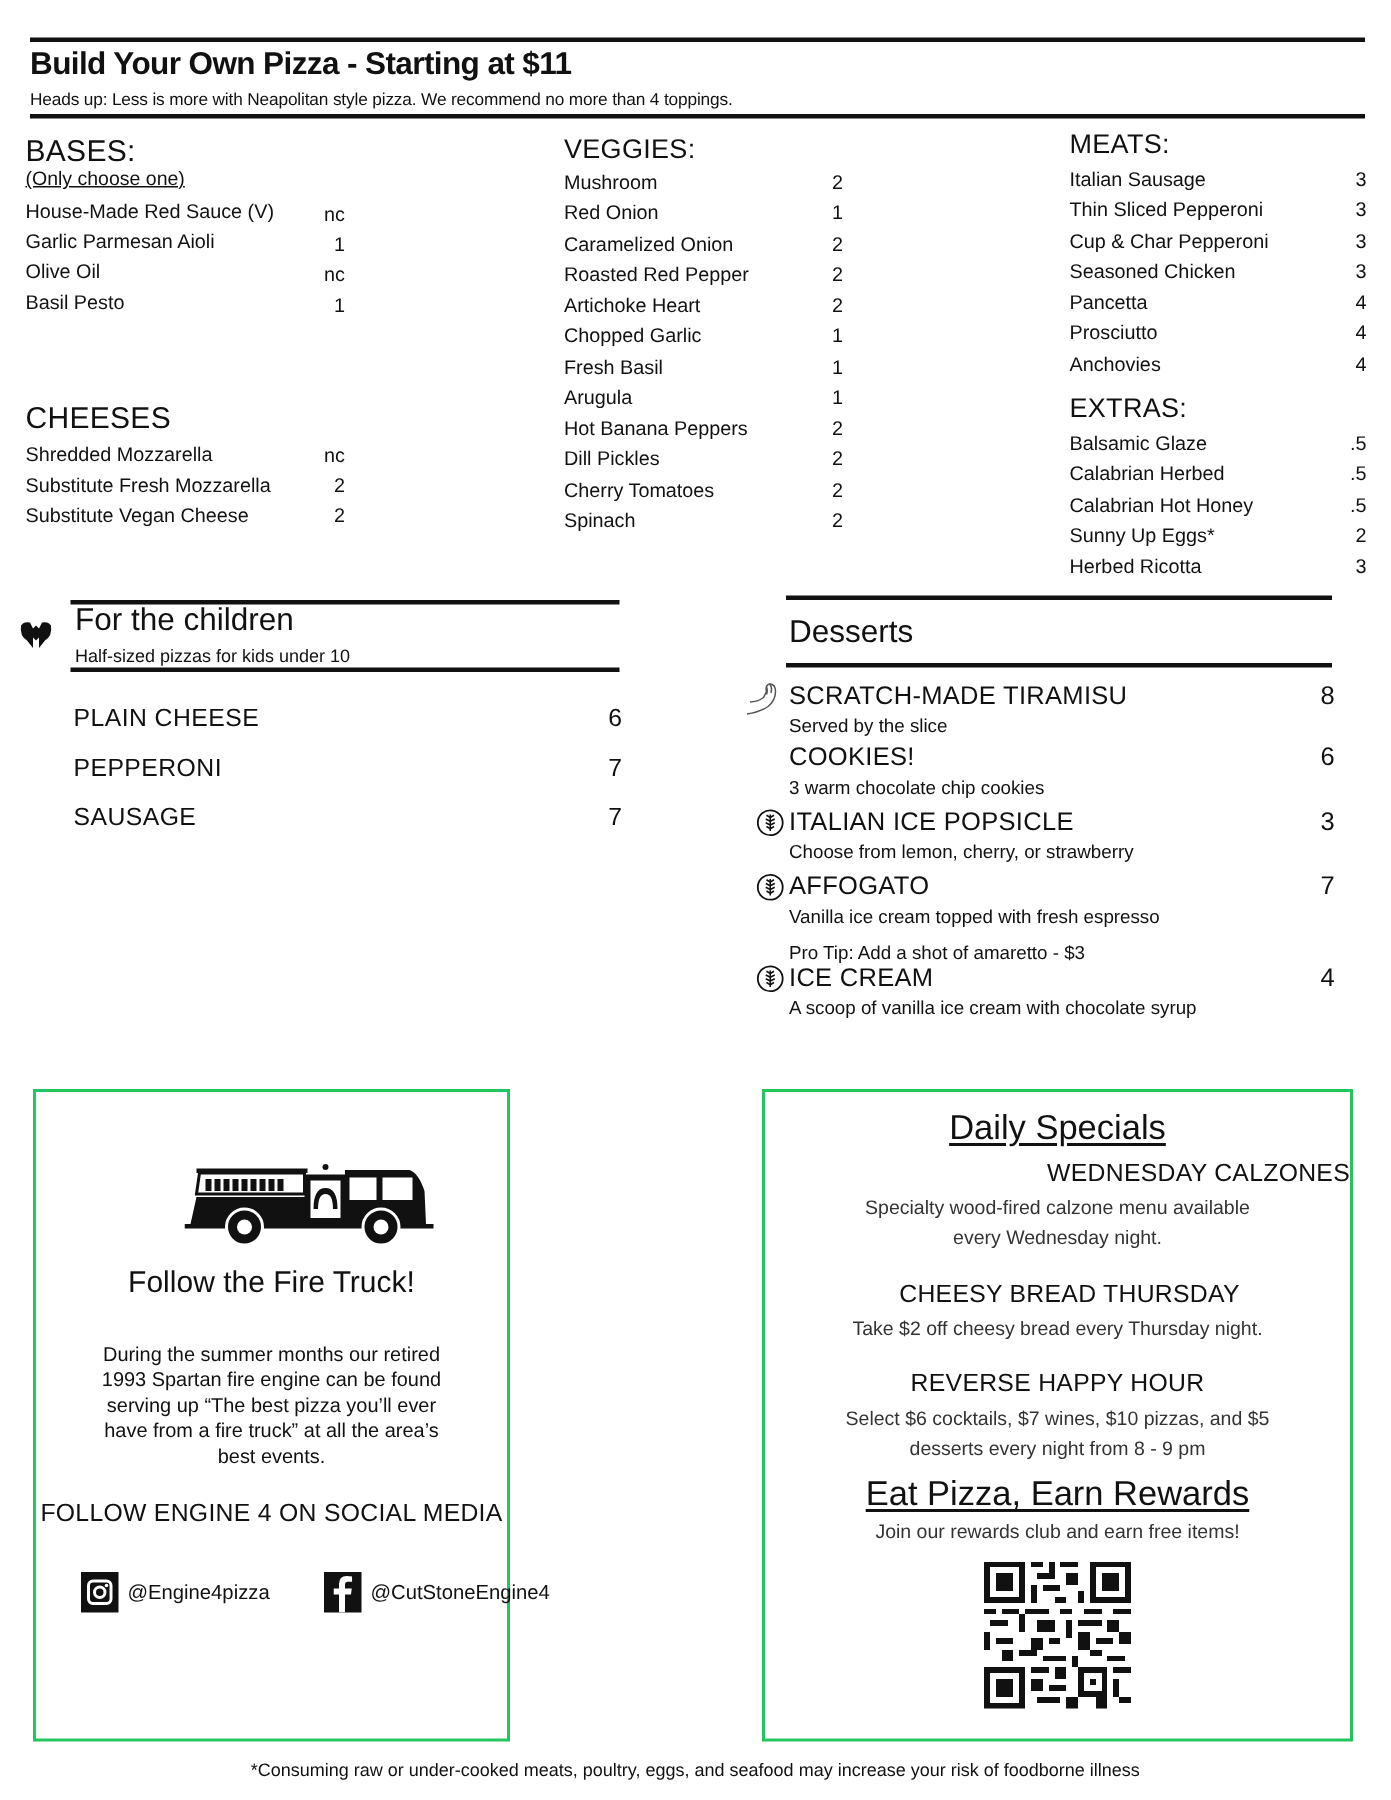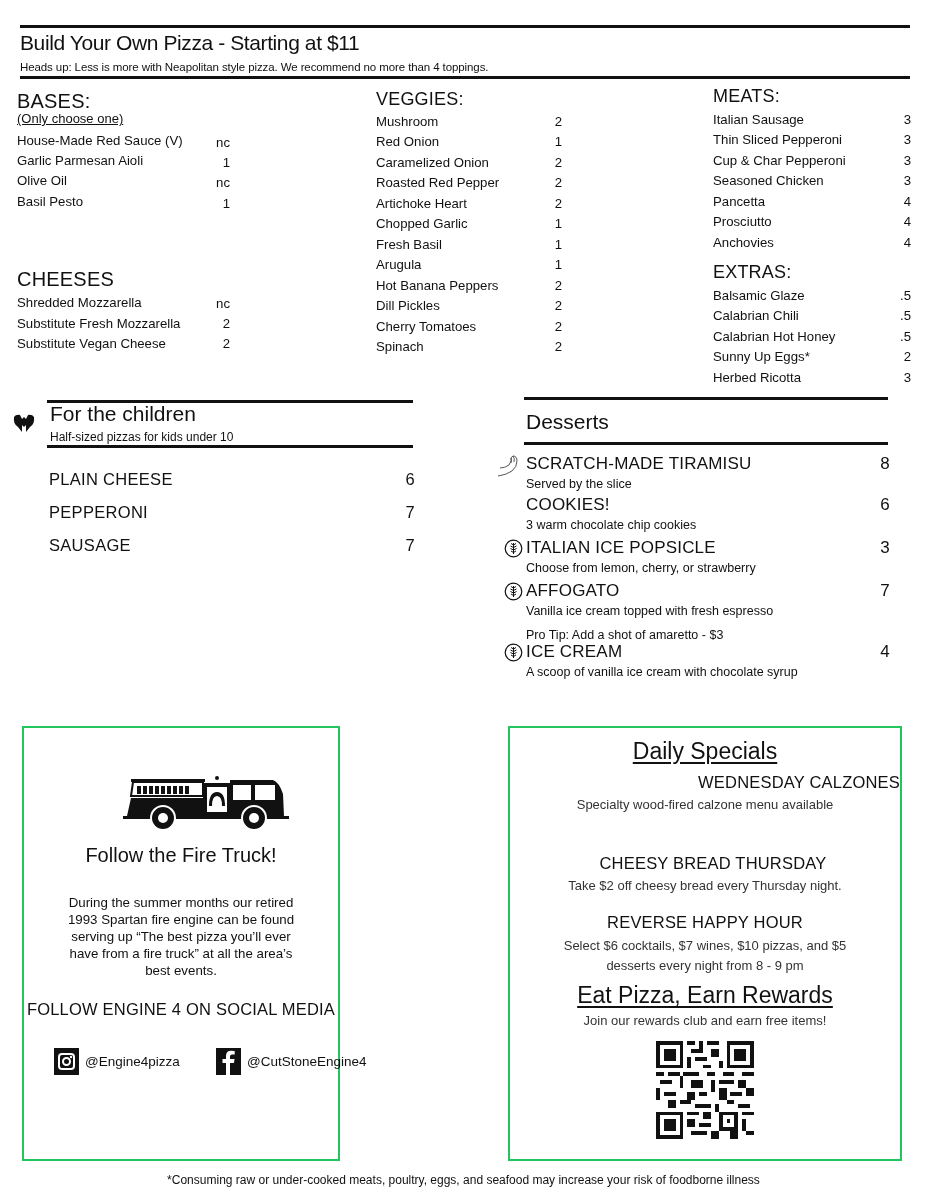--- a/index.html
+++ b/index.html
@@ -2,21 +2,21 @@
 <html><head>
 <meta charset="utf-8">
 <style>
   * { box-sizing: border-box; margin: 0; padding: 0; }
   html, body { width: 927px; height: 1200px; background: #ffffff; overflow: hidden; }
   body { position: relative; font-family: "DejaVu Sans", "Liberation Sans", sans-serif; color: #111; }
   .abs { position: absolute; }
 
   
   .rule { position: absolute; background: #111; }
-  .hdr-title { left: 20px; top: 31px; font-size: 21px; font-weight: normal; letter-spacing: -0.4px; font-family: "Liberation Sans", sans-serif; white-space: nowrap; }
+  .hdr-title { left: 20px; top: 31px; font-size: 21px; font-weight: bold; letter-spacing: -0.4px; font-family: "Liberation Sans", sans-serif; white-space: nowrap; }
   .hdr-sub { left: 20px; top: 61px; font-size: 11.5px; font-family: "Liberation Sans", sans-serif; white-space: nowrap; letter-spacing: -0.1px; }
 
   
   .sec-h { font-size: 18px; font-family: "Liberation Sans", sans-serif; white-space: nowrap; letter-spacing: 0.2px; }
   .sec-h.big { font-size: 20px; }
   .choose { font-size: 13px; text-decoration: underline; white-space: nowrap; font-family: "Liberation Sans", sans-serif; }
   .row { position: absolute; display: flex; font-size: 13.2px; font-family: "Liberation Sans", sans-serif; white-space: nowrap; height: 20.5px; align-items: center; }
   .row .n { flex: 1; }
   .row .p { text-align: right; }
 
@@ -172,21 +172,21 @@
     <span class="n">Anchovies</span>
     <span class="p">4</span>
   </div>
 
 <div class="abs sec-h" style="left:713px; top:262px;">EXTRAS:</div>
 <div class="row" style="left:713px; top:285px; width:198px;">
     <span class="n">Balsamic Glaze</span>
     <span class="p">.5</span>
   </div>
 <div class="row" style="left:713px; top:305px; width:198px;">
-    <span class="n">Calabrian Chili</span>
+    <span class="n">Calabrian Herbed</span>
     <span class="p">.5</span>
   </div>
 <div class="row" style="left:713px; top:326px; width:198px;">
     <span class="n">Calabrian Hot Honey</span>
     <span class="p">.5</span>
   </div>
 <div class="row" style="left:713px; top:346px; width:198px;">
     <span class="n">Sunny Up Eggs*</span>
     <span class="p">2</span>
   </div>
@@ -341,20 +341,21 @@
     </div>
     <span>@CutStoneEngine4</span>
   </div>
 </div>
 
 <div class="box box-right">
   <div class="center ds-title">Daily Specials</div>
 
   <div class="center ds-h" style="top:45px;text-align:right;">WEDNESDAY CALZONES</div>
   <div class="center ds-d" style="top:67px;">Specialty wood-fired calzone menu available</div>
+  <div class="center ds-d" style="top:87px;">every Wednesday night.</div>
 
   <div class="center ds-h" style="top:126px;padding-left:16px;">CHEESY BREAD THURSDAY</div>
   <div class="center ds-d" style="top:148px;">Take $2 off cheesy bread every Thursday night.</div>
 
   <div class="center ds-h" style="top:185px;">REVERSE HAPPY HOUR</div>
   <div class="center ds-d" style="top:208px;">Select $6 cocktails, $7 wines, $10 pizzas, and $5</div>
   <div class="center ds-d" style="top:228px;">desserts every night from 8 - 9 pm</div>
 
   <div class="center rw-title" style="top:254px;">Eat Pizza, Earn Rewards</div>
   <div class="center ds-d" style="top:283px;">Join our rewards club and earn free items!</div>

